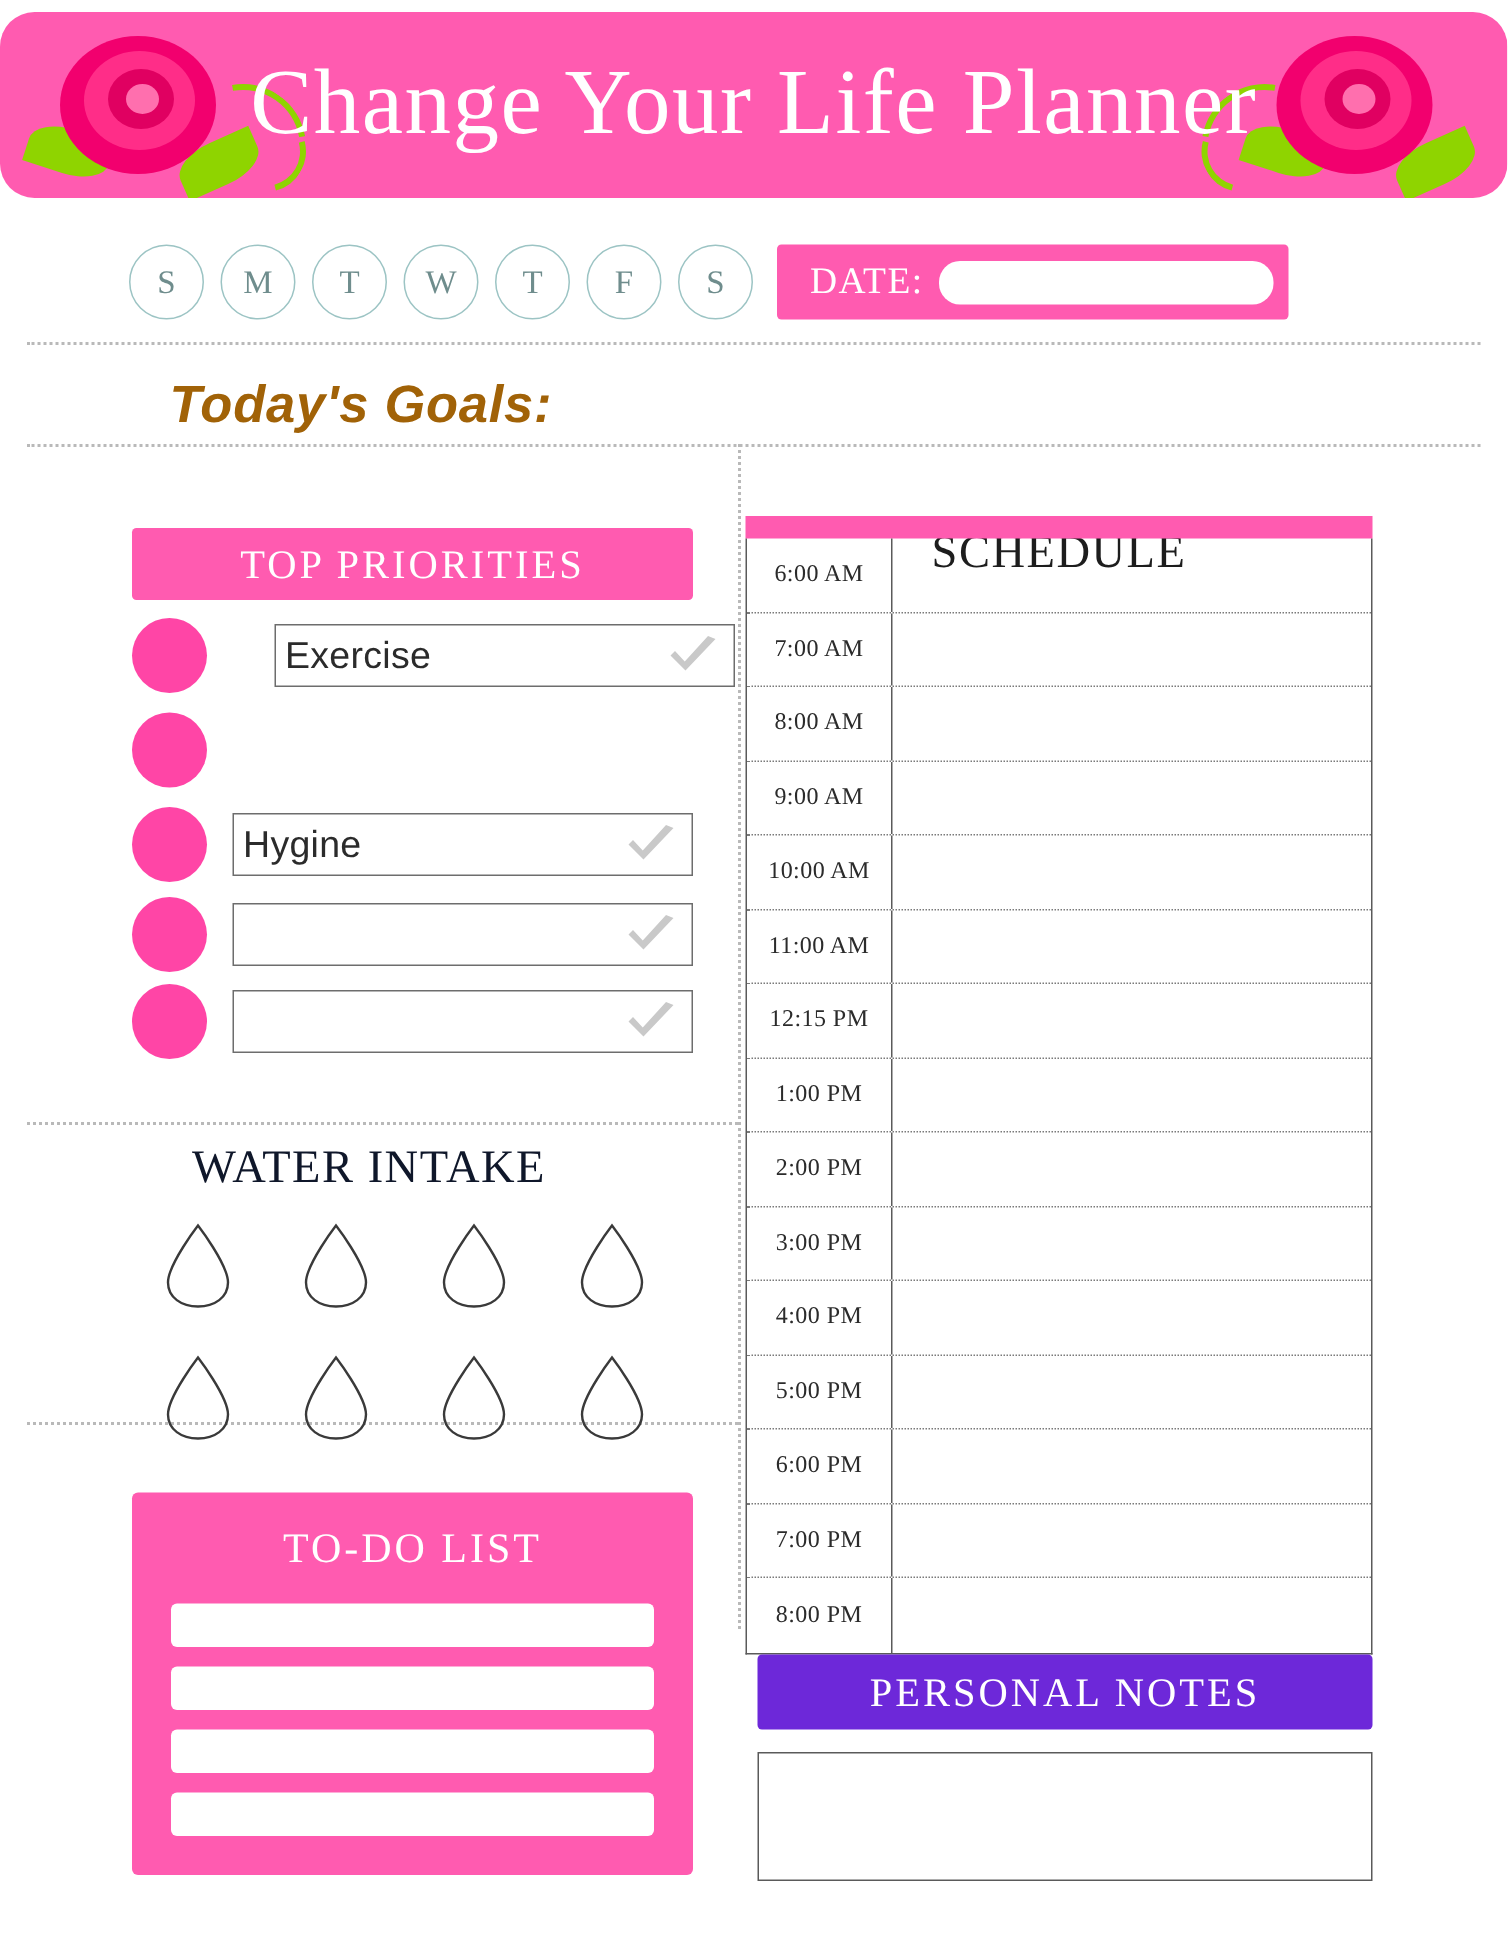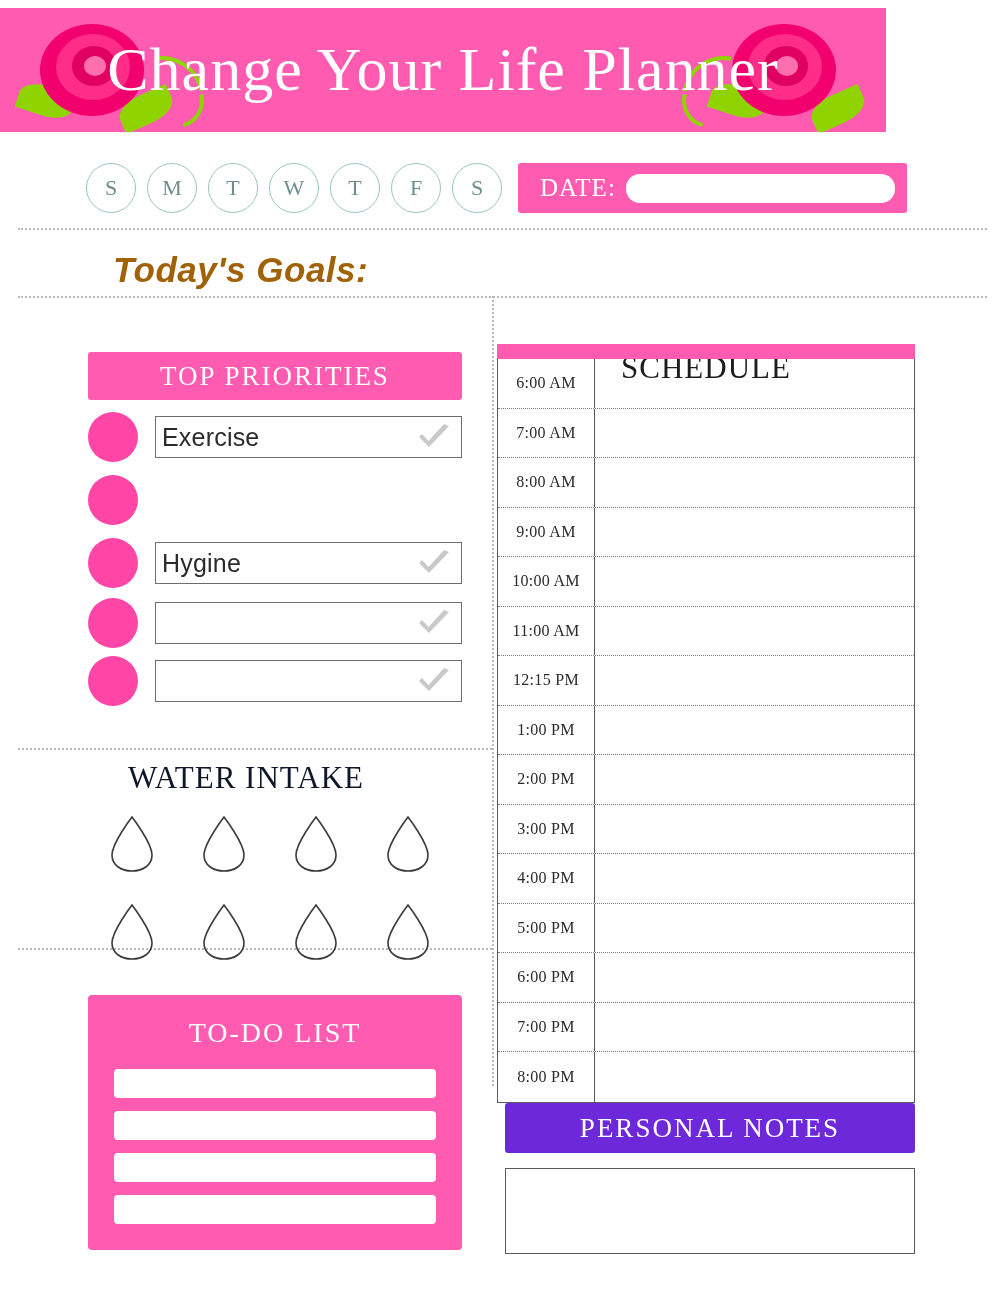--- a/index.html
+++ b/index.html
@@ -13,23 +13,24 @@
     position: relative;
     width: 1005px; height: 1301px;
     overflow: hidden;
     background: #fff;
   }
 
   
   .banner {
     position: absolute;
     left: 0; top: 8px;
-    width: 886px; height: 124px;
+    width: 1005px; height: 124px;
     background: #ff5bb0;
     overflow: hidden;
+    border-radius: 23px;
   }
   .banner-title {
     position: absolute;
     left: 0; top: 50%;
     transform: translateY(-52%);
     width: 100%;
     text-align: center;
     color: #ffffff;
     font-family: "Liberation Serif", serif;
     font-size: 62px;
@@ -78,21 +79,21 @@
     border-radius: 50%;
     display: flex; align-items: center; justify-content: center;
     font-family: "Liberation Serif", serif;
     font-size: 22px;
     color: #6f8d8d;
     background: #fff;
   }
   .date-block {
     position: absolute;
     left: 518px; top: 163px;
-    width: 389px; height: 50px;
+    width: 341px; height: 50px;
     background: #ff5bb0;
     border-radius: 3px;
     display: flex; align-items: center;
   }
   .date-label {
     font-family: "Liberation Serif", serif;
     font-size: 25px;
     color: #ffffff;
     letter-spacing: 1px;
     margin-left: 22px;
@@ -359,21 +360,21 @@
   <div class="hdiv" style="left:18px; top:228px; width:969px;"></div>
   <div class="hdiv" style="left:18px; top:296px; width:969px;"></div>
   <div class="hdiv" style="left:18px; top:748px; width:474px;"></div>
   <div class="hdiv" style="left:18px; top:948px; width:474px;"></div>
   <div class="vdiv" style="left:492px; top:296px; height:790px;"></div>
 
   <div class="goals-title">Today's Goals:</div>
 
   <div class="tp-header">TOP PRIORITIES</div>
 
-  <div class="prio-row" style="top:412px;">
+  <div class="prio-row" style="top:412px;gap:28px;">
     <div class="prio-dot"></div>
     <div class="prio-field">
       <span class="prio-text">Exercise</span>
       <span class="check">
         <svg viewBox="0 0 34 26" width="34" height="26">
             <path d="M2 13 L12 23 L32 2 L27 0 L11.5 17 L5 10 Z" fill="#c9c9c9"></path>
           </svg>
       </span>
     </div>
   </div>

